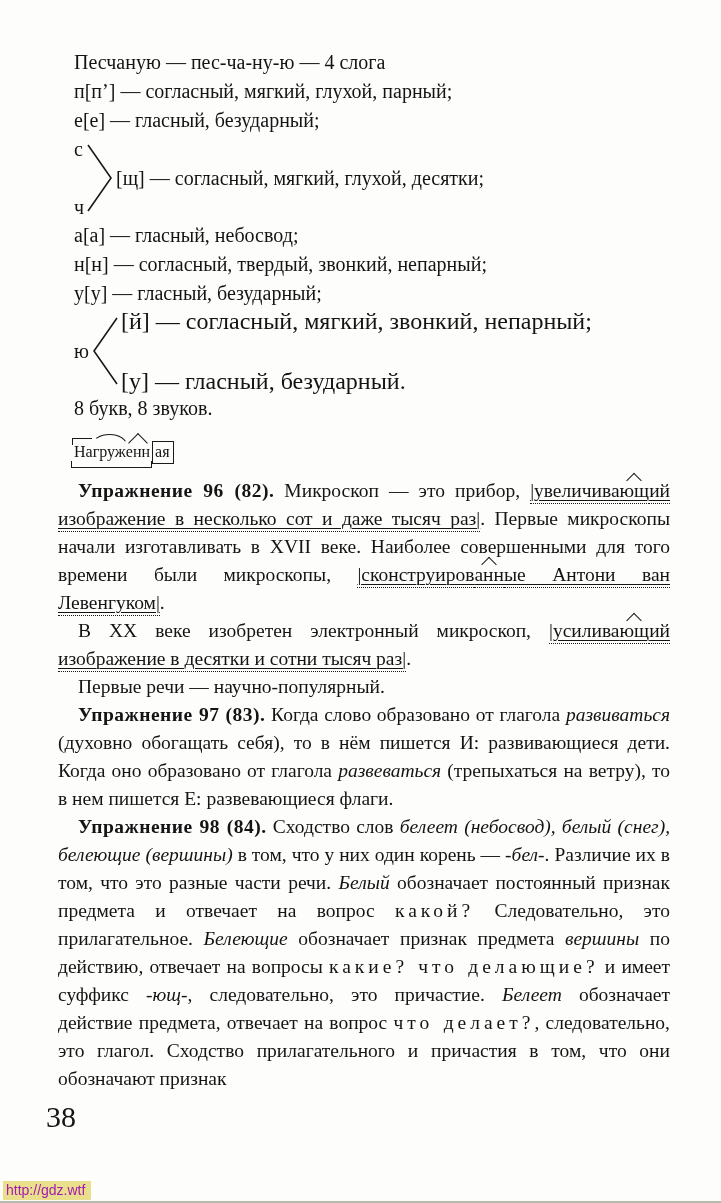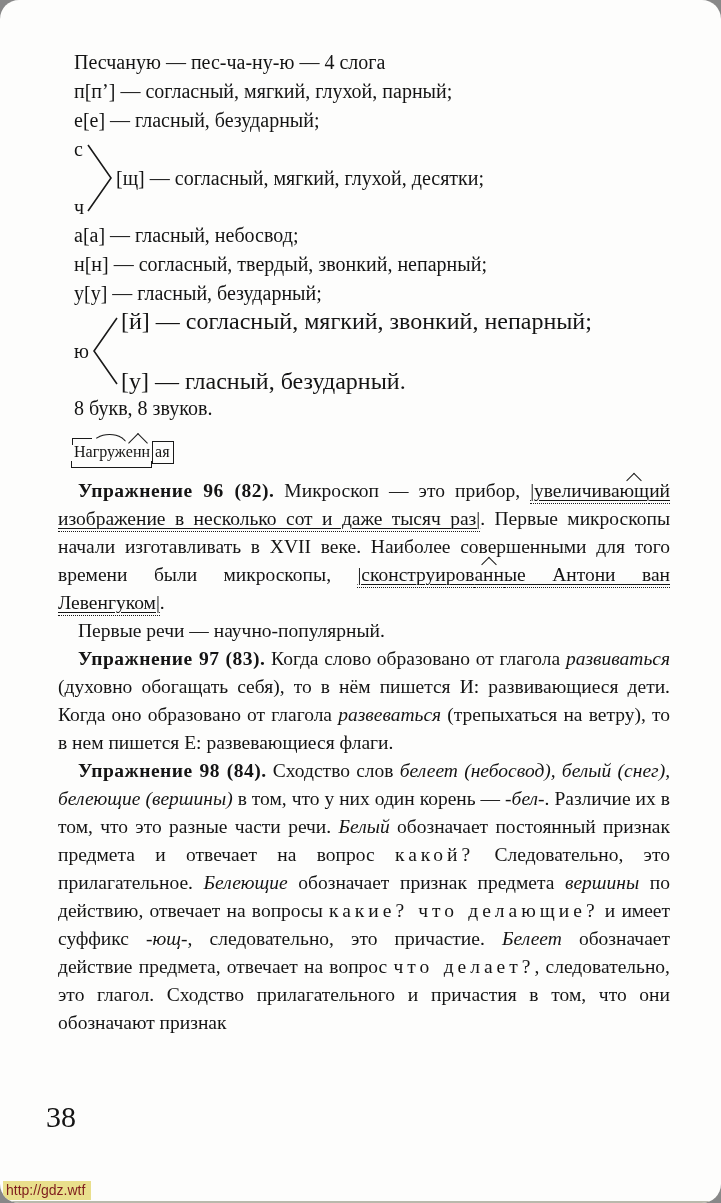--- a/index.html
+++ b/index.html
@@ -1,21 +1,20 @@
 <!DOCTYPE html>
 <html><head>
 <meta charset="utf-8">
 <style>
   * { margin:0; padding:0; box-sizing:border-box; }
   body { background:#888; }
   .page {
     position:relative; width:721px; height:1203px; margin:0 auto;
     background:#fdfdfc; color:#141414; overflow:hidden;
     font-family:"Liberation Serif","DejaVu Serif",serif;
-    border-radius:19px;
   }
   .page::after { content:""; position:absolute; left:0; right:0; bottom:0; height:2px; background:#b9b9ac; }
   .content { position:absolute; left:58px; top:48px; width:612px; }
 
   
   .phon { margin-left:16px; font-size:20px; }
   .pline { line-height:29px; white-space:nowrap; }
 
   .merge-block, .split-block { display:flex; align-items:center; height:86px; }
   .mcol { display:flex; flex-direction:column; justify-content:space-between; height:82px; }
@@ -50,21 +49,21 @@
 
   
   .para { font-size:19.5px; line-height:28px; text-align:justify; text-indent:20px; }
   .b { font-weight:bold; letter-spacing:0.5px; }
   .i { font-style:italic; }
   .u { text-decoration:underline; text-decoration-thickness:1px; text-underline-offset:3px;
        border-bottom:1px dotted #1a1a1a; padding-bottom:2px; }
   .sp { letter-spacing:4px; }
 
   .page-number { position:absolute; left:46px; top:1100px; font-size:30px; }
-  .watermark { position:absolute; left:3px; top:1181px; background:#e9df8c; color:#7f1d1d;
+  .watermark { position:absolute; left:3px; top:1181px; background:#e9df8c; color:#a21caf;
     font-family:"Liberation Sans","DejaVu Sans",sans-serif; font-size:14px; padding:1px 6px 2px 3px; }
 </style>
 </head>
 <body>
 
 <div class="page">
   <div class="content">
 
     <div class="phon">
       <div class="pline">Песчаную — пес-ча-ну-ю — 4 слога</div>
@@ -98,20 +97,21 @@
       </div>
 
       <div class="pline">8 букв, 8 звуков.</div>
 
       <div class="mword-line">
         <span class="mword"><span class="m-stem-wrap"><span class="m-prefix">На</span><span class="m-root">груж</span><span class="m-suffix caret">енн</span></span><span class="m-ending">ая</span></span>
       </div>
     </div>
 
     <p class="para"><span class="b">Упражнение 96 (82).</span><span> Микроскоп — это прибор, </span><span class="u">|увеличива</span><span class="u caret">ющ</span><span class="u">ий изображение в несколько сот и даже тысяч раз|</span><span>. Первые микроскопы начали изготавливать в XVII веке. Наиболее совершенными для того времени были микроскопы, </span><span class="u">|сконструиров</span><span class="u caret">анн</span><span class="u">ые Антони ван Левенгуком|</span><span>.</span></p>
+    <p class="para"><span>В XX веке изобретен электронный микроскоп, </span><span class="u">|усилива</span><span class="u caret">ющ</span><span class="u">ий изображение в десятки и сотни тысяч раз|</span><span>.</span></p>
     <p class="para"><span>Первые речи — научно-популярный.</span></p>
     <p class="para"><span class="b">Упражнение 97 (83).</span><span> Когда слово образовано от глагола </span><span class="i">разви­ваться</span><span> (духовно обогащать себя), то в нём пишется И: развивающиеся дети. Когда оно образовано от глагола </span><span class="i">развеваться</span><span> (трепыхаться на ветру), то в нем пишется Е: развевающиеся флаги.</span></p>
     <p class="para"><span class="b">Упражнение 98 (84).</span><span> Сходство слов </span><span class="i">белеет (небосвод), белый (снег), белеющие (вершины)</span><span> в том, что у них один корень — </span><span class="i">-бел-</span><span>. Различие их в том, что это разные части речи. </span><span class="i">Белый</span><span> обозначает постоянный признак предмета и отвечает на вопрос </span><span class="sp">какой?</span><span> Следовательно, это прилагательное. </span><span class="i">Белеющие</span><span> обозначает признак предмета </span><span class="i">вершины</span><span> по действию, отвечает на вопросы </span><span class="sp">какие? что делающие?</span><span> и имеет суффикс </span><span class="i">-ющ-</span><span>, следовательно, это причастие. </span><span class="i">Белеет</span><span> обозначает действие предмета, отвечает на вопрос </span><span class="sp">что делает?</span><span>, следовательно, это глагол. Сходство прилагательного и причастия в том, что они обозначают признак</span></p>
 
   </div>
 
   <div class="page-number">38</div>
   <div class="watermark">http://gdz.wtf</div>
 </div>
 

